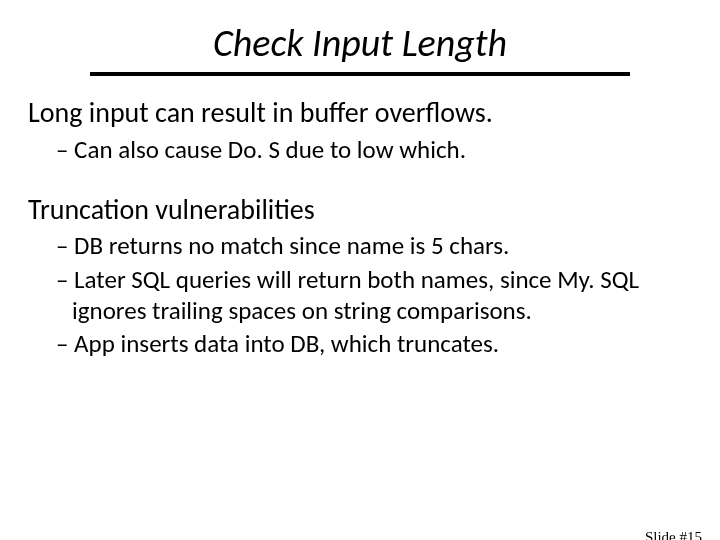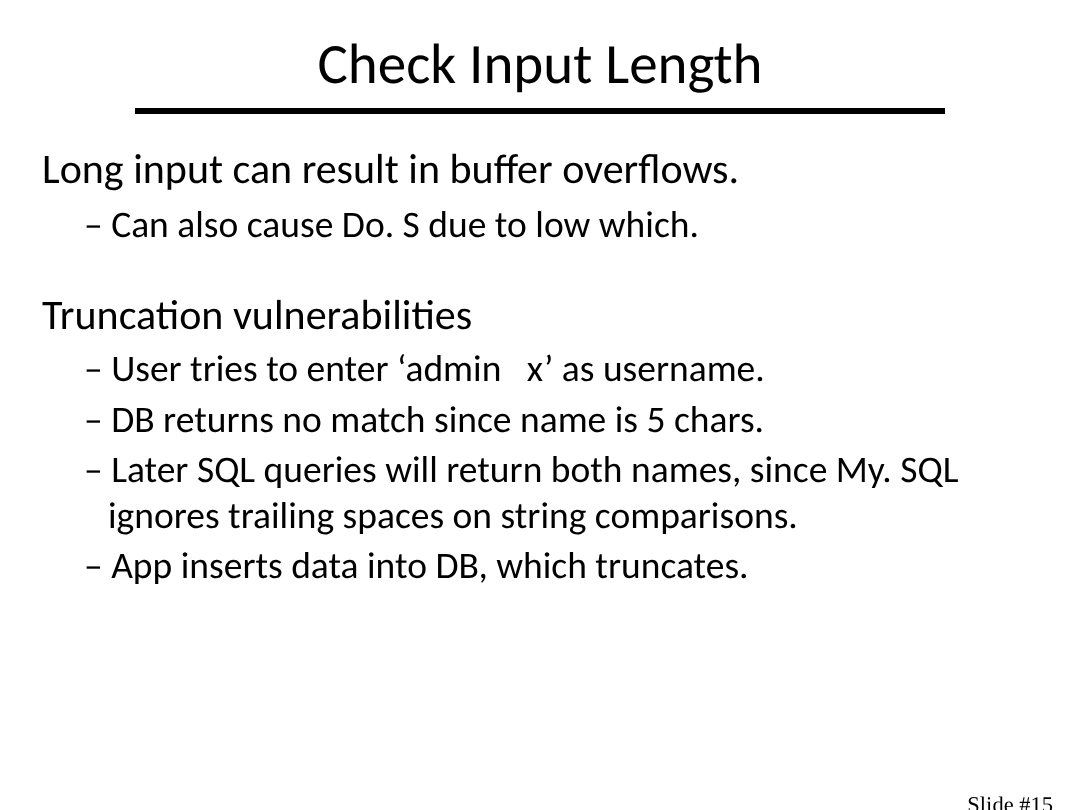--- a/index.html
+++ b/index.html
@@ -18,20 +18,21 @@
     height: 540px;
     box-sizing: border-box;
   }
   .title {
     text-align: center;
     font-size: 38px;
     font-weight: 400;
     margin-top: 20px;
     margin-bottom: 6px;
     letter-spacing: 0px;
+    font-style: italic;
   }
   .rule {
     width: 540px;
     height: 0;
     border-top: 4px solid #000;
     margin: 0 auto 18px auto;
   }
   .body {
     padding: 0 24px 0 28px;
   }
@@ -70,21 +71,20 @@
   <div class="rule"></div>
 
   <div class="body">
 
     <div class="lead">Long input can result in buffer overflows.</div>
     <div class="sub">Can also cause Do. S due to low which.</div>
 
     <div class="gap"></div>
 
     <div class="lead">Truncation vulnerabilities</div>
-    <div class="sub">User tries to enter ‘admin&nbsp;&nbsp;&nbsp;x’ as username.</div>
     <div class="sub">DB returns no match since name is 5 chars.</div>
     <div class="sub">Later SQL queries will return both names, since My. SQL ignores trailing spaces on string comparisons.</div>
     <div class="sub">App inserts data into DB, which truncates.</div>
 
   </div>
 
   <div class="footer">Slide #15</div>
 </div>
 
 </body></html>

